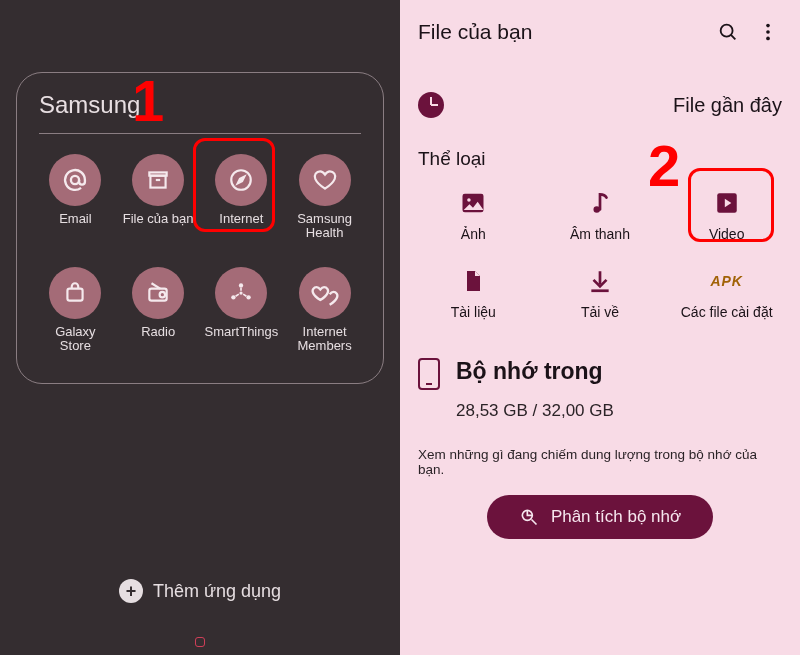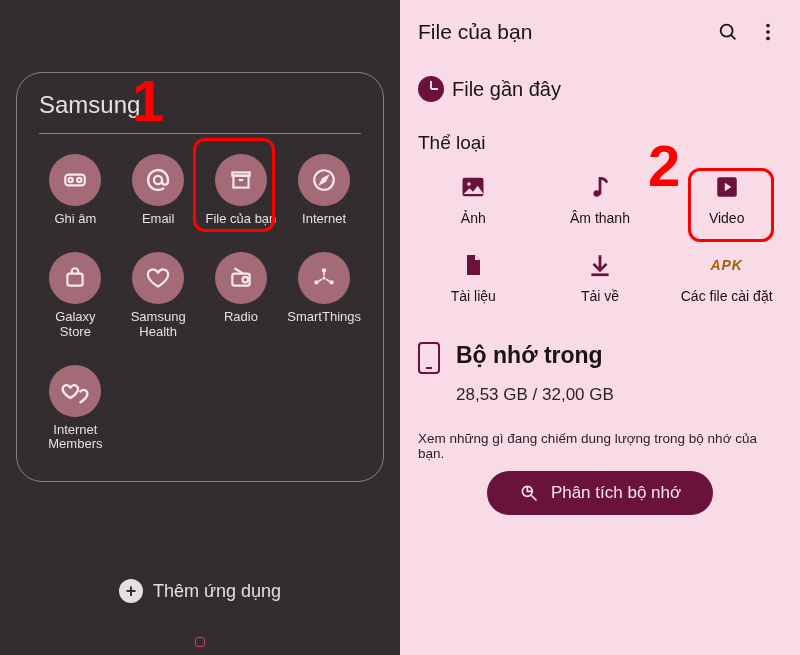--- a/index.html
+++ b/index.html
@@ -130,24 +130,25 @@
   }
   .r-title {
     font-size: 21px;
     flex: 1;
   }
   .r-header .hicon {
     width: 28px; height: 28px;
     display: flex; align-items: center; justify-content: center;
   }
   .recent-row {
-    margin-top: 24px;
+    margin-top: 40px;
     display: flex;
     align-items: center;
     gap: 8px;
+    justify-content: space-between;
   }
   .clock-circle {
     width: 26px; height: 26px; border-radius: 50%;
     background: #6b123c;
     position: relative;
   }
   .clock-circle::before {
     content: "";
     position: absolute;
     width: 2px; height: 8px;
@@ -214,21 +215,21 @@
   }
   .stor-title { font-size: 23px; font-weight: bold; }
   .stor-sub { font-size: 17px; color: #2b2327; margin-top: 16px; }
   .stor-note {
     margin-top: 26px;
     text-align: left;
     font-size: 13.5px;
     color: #2b2327;
   }
   .analyze-btn {
-    margin: 10px auto 0;
+    margin: 18px auto 0;
     background: #6b123c;
     color: #f6e6ee;
     border-radius: 26px;
     padding: 12px 32px;
     font-size: 17px;
     display: flex;
     align-items: center;
     gap: 12px;
     width: fit-content;
     text-align: right;
@@ -244,30 +245,20 @@
 <body>
 
 <div class="left">
 
   <div class="folder-card">
     <div class="folder-title">Samsung</div>
     <hr class="folder-hr">
 
     <div class="app-grid">
 
-      <div class="app-item">
-        <div class="app-icon">
-          <svg width="26" height="26" viewBox="0 0 24 24" fill="none" stroke="currentColor" stroke-width="2">
-              <rect x="3" y="7" width="18" height="10" rx="3"></rect>
-              <circle cx="8" cy="12" r="2"></circle>
-              <circle cx="16" cy="12" r="2"></circle>
-            </svg>
-        </div>
-        <div class="app-label">Ghi âm</div>
-      </div>
 
       <div class="app-item">
         <div class="app-icon">
           <svg width="28" height="28" viewBox="0 0 24 24" fill="none" stroke="currentColor" stroke-width="2">
               <circle cx="12" cy="12" r="3.5"></circle>
               <path d="M15.5 12v1.5a2.5 2.5 0 0 0 5 0V12a8.5 8.5 0 1 0-3.3 6.7"></path>
             </svg>
         </div>
         <div class="app-label">Email</div>
       </div>
@@ -289,34 +280,34 @@
               <circle cx="12" cy="12" r="9"></circle>
               <polygon points="15,9 13,13 9,15 11,11" fill="currentColor"></polygon>
             </svg>
         </div>
         <div class="app-label">Internet</div>
       </div>
 
       <div class="app-item">
         <div class="app-icon">
           <svg width="26" height="26" viewBox="0 0 24 24" fill="none" stroke="currentColor" stroke-width="2">
+              <path d="M12 20s-7-4.35-9-9c-1.5-3.5 1-7 4.5-7 2 0 3.5 1.5 4.5 3 1-1.5 2.5-3 4.5-3 3.5 0 6 3.5 4.5 7-2 4.65-9 9-9 9z"></path>
+            </svg>
+        </div>
+        <div class="app-label">Samsung Health</div>
+      </div>
+
+      <div class="app-item">
+        <div class="app-icon">
+          <svg width="26" height="26" viewBox="0 0 24 24" fill="none" stroke="currentColor" stroke-width="2">
               <rect x="5" y="8" width="14" height="11" rx="2"></rect>
               <path d="M9 8V6a3 3 0 0 1 6 0v2"></path>
             </svg>
         </div>
         <div class="app-label">Galaxy Store</div>
-      </div>
-
-      <div class="app-item">
-        <div class="app-icon">
-          <svg width="26" height="26" viewBox="0 0 24 24" fill="none" stroke="currentColor" stroke-width="2">
-              <path d="M12 20s-7-4.35-9-9c-1.5-3.5 1-7 4.5-7 2 0 3.5 1.5 4.5 3 1-1.5 2.5-3 4.5-3 3.5 0 6 3.5 4.5 7-2 4.65-9 9-9 9z"></path>
-            </svg>
-        </div>
-        <div class="app-label">Samsung Health</div>
       </div>
 
       <div class="app-item">
         <div class="app-icon">
           <svg width="26" height="26" viewBox="0 0 24 24" fill="none" stroke="currentColor" stroke-width="2">
               <rect x="4" y="8" width="16" height="11" rx="2"></rect>
               <circle cx="16" cy="13.5" r="2.5"></circle>
               <line x1="6" y1="3" x2="14" y2="8"></line>
             </svg>
         </div>

